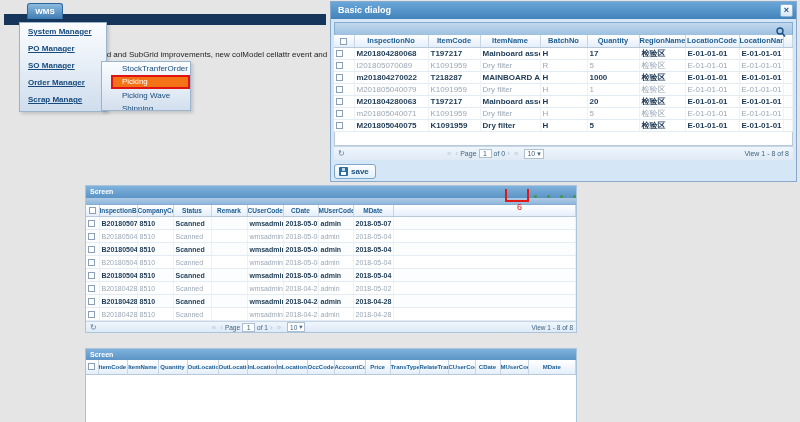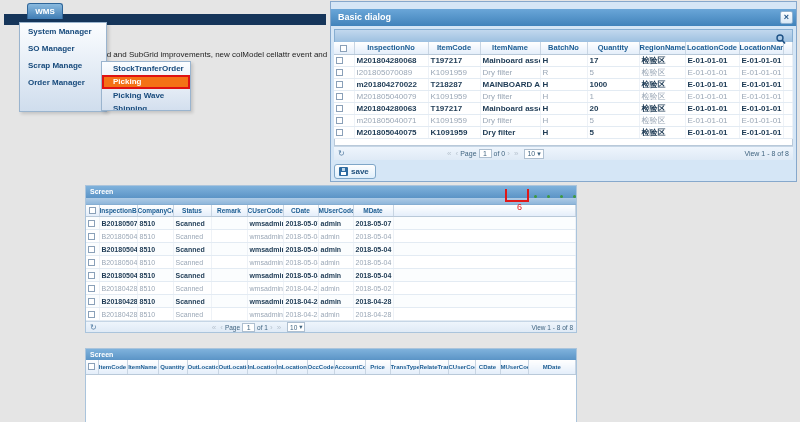--- a/index.html
+++ b/index.html
@@ -8,25 +8,25 @@
 
   
   .wms-tab { position:absolute; left:27px; top:3px; width:36px; height:16px; z-index:2;
     background:linear-gradient(#8abadf,#3f7cb4); border:1px solid #2f6699; border-bottom:none;
     border-radius:3px 3px 0 0; color:#fff; font-size:8px; font-weight:bold; text-align:center; line-height:15px; }
   .navy-bar { position:absolute; left:4px; top:14px; width:322px; height:11px; background:#15355a; z-index:1; }
   .headline { position:absolute; left:96px; top:50px; font-size:8px; color:#222; white-space:nowrap; z-index:0; }
 
   .menu-panel { position:absolute; left:19px; top:22px; width:88px; height:90px; z-index:3;
     background:linear-gradient(#fbfdff,#cfdded); border:1px solid #9ab4ce; box-shadow:2px 2px 3px rgba(0,0,0,.15); }
-  .menu-item { height:17px; line-height:17px; padding-left:8px; font-size:8px; font-weight:bold; color:#174a7c; cursor:pointer; white-space:nowrap; }
+  .menu-item { height:17px; line-height:17px; padding-left:8px; font-size:8px; font-weight:bold; color:#174a7c; cursor:pointer; white-space:nowrap;text-decoration:underline; }
 
   .submenu-panel { position:absolute; left:101px; top:61px; width:90px; height:50px; z-index:4; overflow:hidden;
     background:linear-gradient(#fbfdff,#d3dfee); border:1px solid #9ab4ce; box-shadow:2px 2px 3px rgba(0,0,0,.15); }
-  .submenu-item { height:13px; line-height:13px; padding-left:11px; font-size:8px; font-weight:bold; color:#174a7c; cursor:pointer; white-space:nowrap; }
+  .submenu-item { height:13px; line-height:13px; padding-left:11px; font-size:8px; font-weight:normal; color:#174a7c; cursor:pointer; white-space:nowrap;margin-left:9px; }
   .submenu-item.active { background:#f47216; border:2px solid #e01212; color:#fff; height:14px; line-height:10px; padding-left:9px; }
 
   
   .titlebar { background:linear-gradient(#6aa6d8,#4183bb); color:#fff; font-weight:bold; }
   .grid-table { width:100%; border-collapse:collapse; table-layout:fixed; background:#fff; }
   .grid-table th { background:linear-gradient(#ffffff,#e4eefa); color:#1c5d93; font-weight:bold;
     border-right:1px solid #c8d5e3; border-bottom:1px solid #b9c9d9; white-space:nowrap; overflow:hidden; text-align:center; }
   .grid-table td { border-right:1px solid #eef2f7; border-bottom:1px solid #e3ebf3; white-space:nowrap; overflow:hidden; text-align:left; padding:0 2px; }
   tr.r-dark td { color:#1d3a54; font-weight:bold; }
   tr.r-lite td { color:#9aa7b6; }
@@ -34,21 +34,21 @@
   .pager { display:flex; align-items:center; background:linear-gradient(#eef5fc,#dfeaf6); border-top:1px solid #c6d6e6;
     font-size:7px; color:#3f637f; }
   .pager .nav { color:#b8c4d0; font-size:8px; margin:0 2px; cursor:pointer; }
   .page-input { width:13px; height:9px; border:1px solid #aebfd0; background:#fff; font-size:7px; text-align:center; margin:0 2px; }
   .size-select { display:inline-flex; align-items:center; border:1px solid #aebfd0; background:#fff; padding:0 2px; height:10px; margin-left:4px; cursor:pointer; }
   .refresh { font-size:8px; color:#5b82a6; margin-left:4px; cursor:pointer; }
 
   
   .dialog { position:absolute; left:330px; top:1px; width:467px; height:181px; z-index:2;
     border:1px solid #86a8cc; background:#d5e6f6; display:flex; flex-direction:column; }
-  .dialog .titlebar { height:17px; line-height:16px; font-size:9px; padding-left:7px; position:relative;margin-top:7px; }
+  .dialog .titlebar { height:17px; line-height:16px; font-size:9px; padding-left:7px; position:relative; }
   .dlg-close { position:absolute; right:3px; top:2px; width:13px; height:13px; border:1px solid #8fb1d0; border-radius:2px;
     background:linear-gradient(#fdfeff,#d8e8f6); color:#1d5185; font-size:9px; font-weight:bold; text-align:center; line-height:11px; cursor:pointer; }
   .dlg-body { flex:1; display:flex; flex-direction:column; padding:3px; }
   .dlg-toolbar { height:13px; background:linear-gradient(#c2d8ee,#9dc0e0); border:1px solid #86aed2; border-bottom:none; position:relative; }
   .search-ico { position:absolute; right:6px; top:1px; cursor:pointer; }
   .dlg-grid-body { background:#fff; border:1px solid #b9c9d9; border-top:none; flex:1; overflow:hidden; }
   .dialog .grid-table { font-size:8px; }
   .dialog .grid-table th { height:12px; font-size:7.5px;margin-left:14px; }
   .dialog .grid-table td { height:12px; }
   .dlg-pager { height:14px; }
@@ -87,23 +87,24 @@
 <body>
 
 <div id="canvas">
 
   <div class="wms-tab">WMS</div>
   <div class="navy-bar"></div>
   <div class="headline">Grid and SubGrid improvements, new colModel cellattr event and much more...</div>
 
   <div class="menu-panel">
     <div class="menu-item">System Manager</div>
+    <div class="menu-item">PO Manager</div>
     <div class="menu-item">SO Manager</div>
+    <div class="menu-item">Order Manager</div>
     <div class="menu-item">Scrap Manage</div>
-    <div class="menu-item">Order Manager</div>
   </div>
 
   <div class="submenu-panel">
     <div class="submenu-item">StockTranferOrder</div>
     <div class="submenu-item active">Picking</div>
     <div class="submenu-item">Picking Wave</div>
     <div class="submenu-item">Shipping</div>
   </div>
 
   <div class="dialog">

